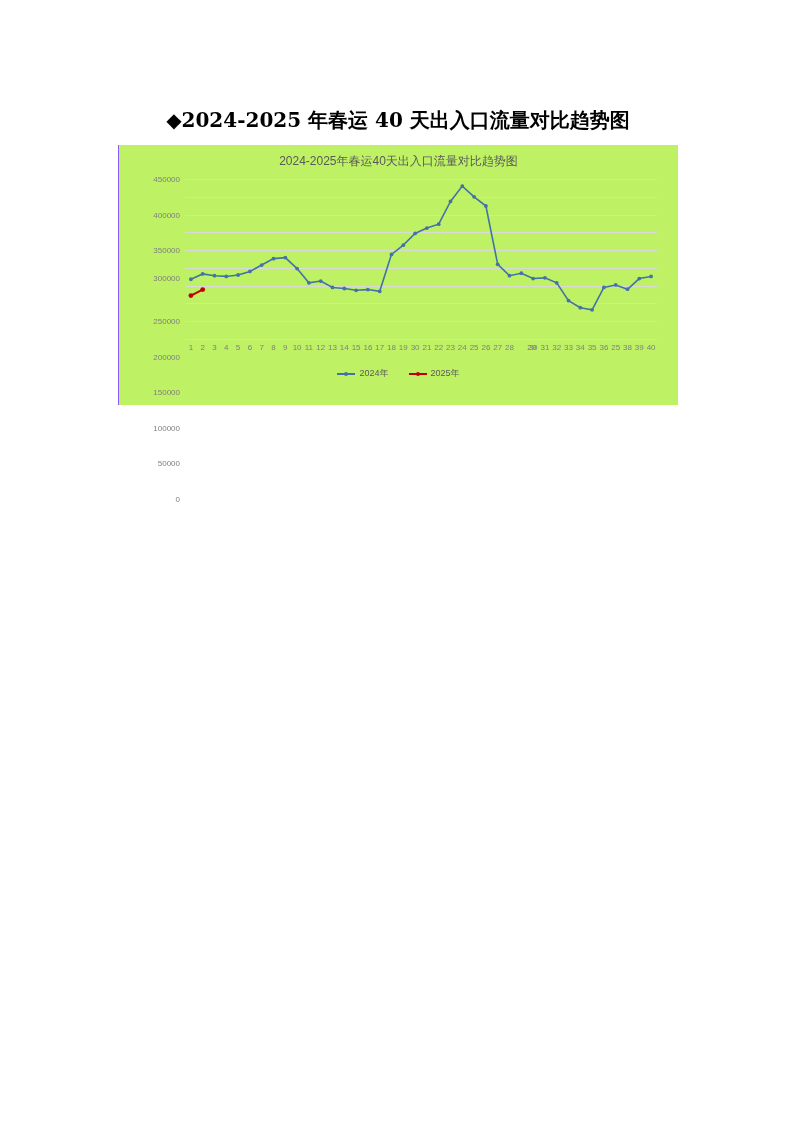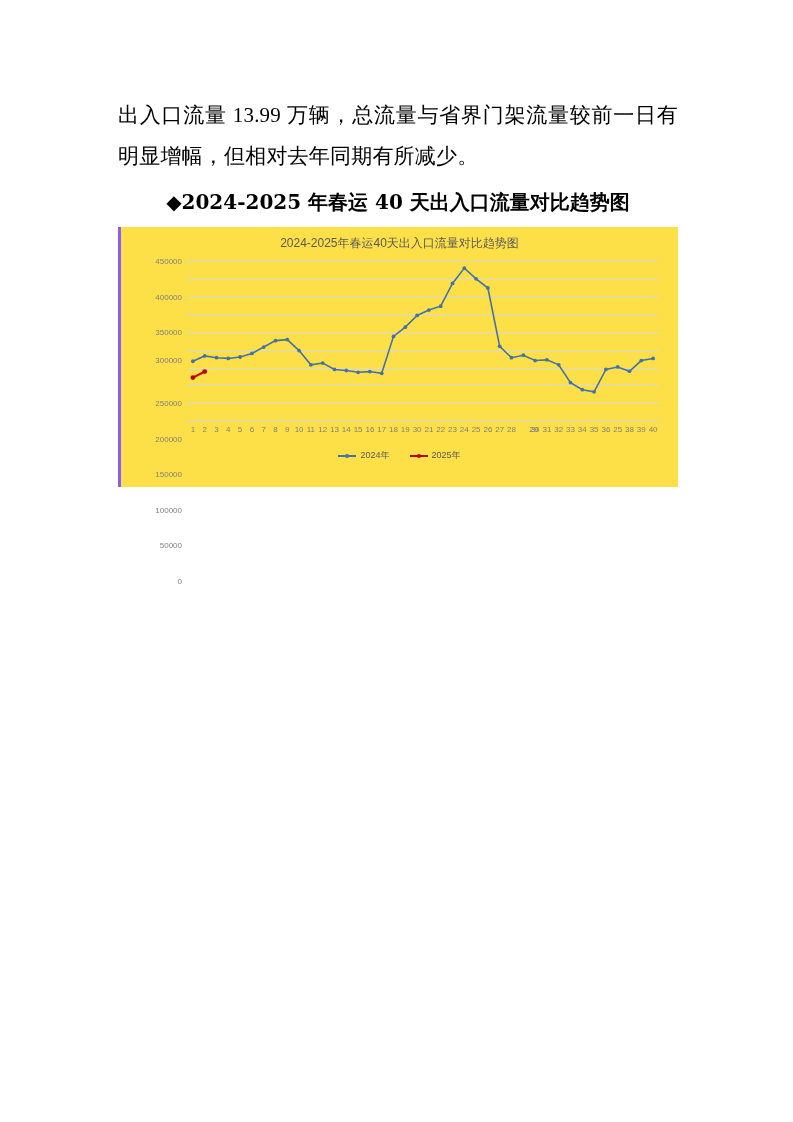--- a/index.html
+++ b/index.html
@@ -52,22 +52,22 @@
     text-align: center;
     font-family: "DejaVu Serif", serif;
     letter-spacing: 0px;
   }
   
   .chart-wrap {
     position: relative;
     margin: 6px 0 0 0;
     width: 560px;
     height: 260px;
-    background: #fde047;
-    border-left: 3px solid #8b5cf6;
+    background: #bef264;
+    border-left: 1px solid #8b5cf6;
     box-sizing: border-box;
   }
   .chart-title {
     position: absolute;
     top: 8px;
     left: 0;
     width: 100%;
     text-align: center;
     font-size: 12px;
     color: #595959;
@@ -156,21 +156,20 @@
   }
   .legend-label { vertical-align: middle; }
   svg.series { position: absolute; left: 0; top: 0; overflow: visible; }
 </style>
 </head>
 <body>
 
 <div class="page">
   <div class="content">
 
-    <p class="para">出入口流量 13.99 万辆，总流量与省界门架流量较前一日有明显增幅，但相对去年同期有所减少。</p>
 
 
     <p class="chart-heading">◆2024-2025 年春运 40 天出入口流量对比趋势图</p>
 
     <div class="chart-wrap">
       <div class="chart-title">2024-2025年春运40天出入口流量对比趋势图</div>
       <div class="plot" id="plot">
           <div class="gridline" style="top: 160px;">
             <div class="ytick" style="top: 160px;">0</div>
           </div>

